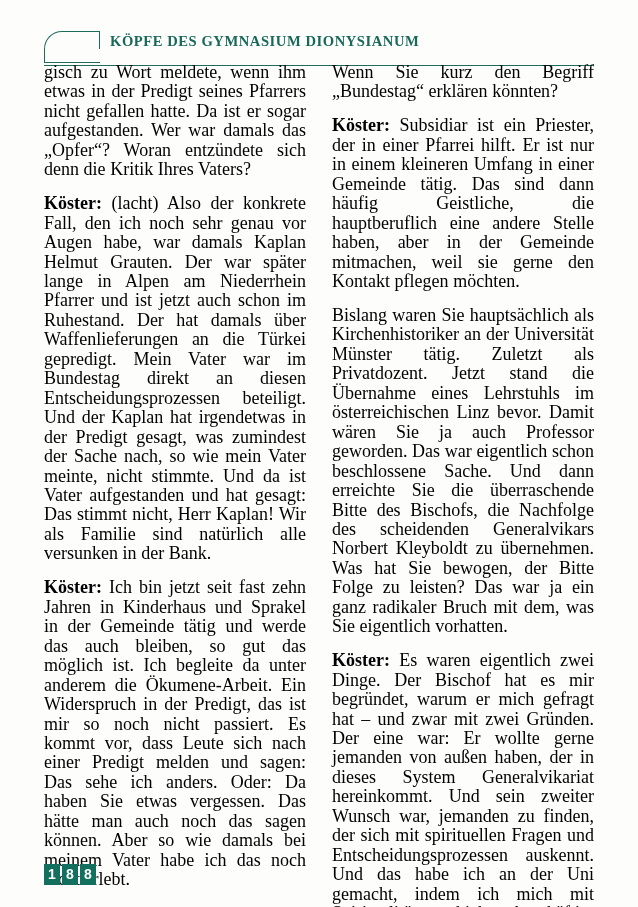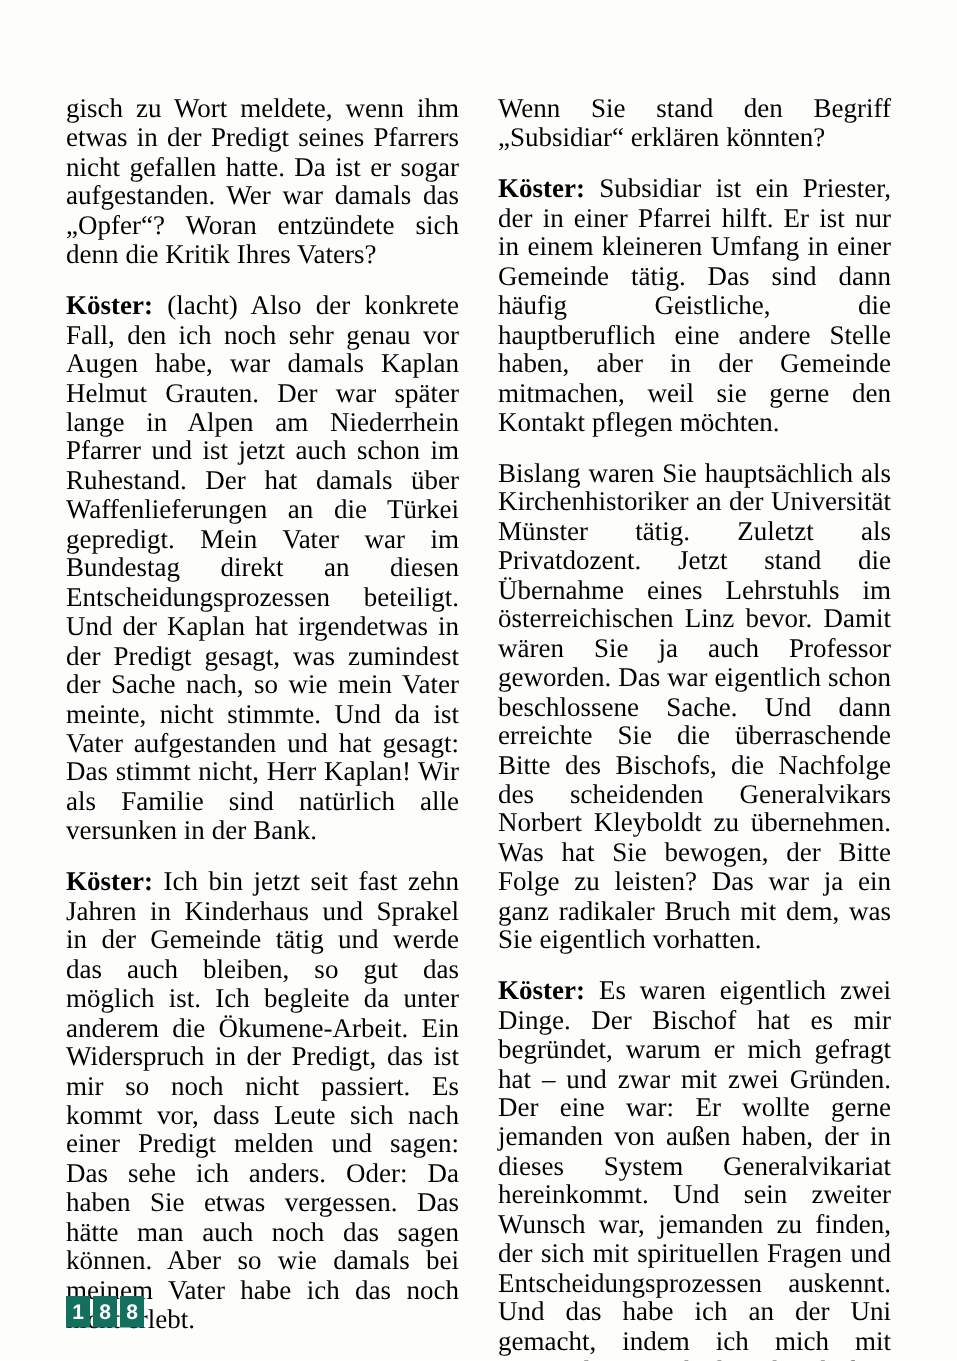--- a/index.html
+++ b/index.html
@@ -120,38 +120,43 @@
     font-size: 14px;
     line-height: 21px;
     text-align: center;
   }
 </style>
 </head>
 <body>
 
 <div class="page">
 
+  <div class="runhead">
+    <div class="runhead-bracket"></div>
+    <div class="runhead-title">KÖPFE DES GYMNASIUM DIONYSIANUM</div>
+    <div class="runhead-rule"></div>
+  </div>
 
   <div class="columns">
 
     <div class="col">
       <p class="body">
         <span class="speaker"></span><span>gisch zu Wort meldete, wenn ihm etwas in der Predigt seines Pfarrers nicht gefallen hatte. Da ist er sogar aufgestanden. Wer war damals das „Opfer“? Woran entzündete sich denn die Kritik Ihres Vaters?</span>
       </p>
       <p class="body">
         <span class="speaker">Köster:</span><span> (lacht) Also der konkrete Fall, den ich noch sehr genau vor Augen habe, war damals Kaplan Helmut Grauten. Der war später lange in Alpen am Niederrhein Pfarrer und ist jetzt auch schon im Ruhestand. Der hat damals über Waffenlieferungen an die Türkei gepredigt. Mein Vater war im Bundestag direkt an diesen Entscheidungsprozessen beteiligt. Und der Kaplan hat irgendetwas in der Predigt gesagt, was zumindest der Sache nach, so wie mein Vater meinte, nicht stimmte. Und da ist Vater aufgestanden und hat gesagt: Das stimmt nicht, Herr Kaplan! Wir als Familie sind natürlich alle versunken in der Bank.</span>
       </p>
       <p class="body">
         <span class="speaker">Köster:</span><span> Ich bin jetzt seit fast zehn Jahren in Kinderhaus und Sprakel in der Gemeinde tätig und werde das auch bleiben, so gut das möglich ist. Ich begleite da unter anderem die Ökumene-Arbeit. Ein Widerspruch in der Predigt, das ist mir so noch nicht passiert. Es kommt vor, dass Leute sich nach einer Predigt melden und sagen: Das sehe ich anders. Oder: Da haben Sie etwas vergessen. Das hätte man auch noch das sagen können. Aber so wie damals bei meinem Vater habe ich das noch nicht erlebt.</span>
       </p>
     </div>
 
     <div class="col">
       <p class="body">
-        <span class="speaker"></span><span>Wenn Sie stand den Begriff „Subsidiar“ erklären könnten?</span>
+        <span class="speaker"></span><span>Wenn Sie kurz den Begriff „Bundestag“ erklären könnten?</span>
       </p>
       <p class="body">
         <span class="speaker">Köster:</span><span> Subsidiar ist ein Priester, der in einer Pfarrei hilft. Er ist nur in einem kleineren Umfang in einer Gemeinde tätig. Das sind dann häufig Geistliche, die hauptberuflich eine andere Stelle haben, aber in der Gemeinde mitmachen, weil sie gerne den Kontakt pflegen möchten.</span>
       </p>
       <p class="body">
         <span class="speaker"></span><span>Bislang waren Sie hauptsächlich als Kirchenhistoriker an der Universität Münster tätig. Zuletzt als Privatdozent. Jetzt stand die Übernahme eines Lehrstuhls im österreichischen Linz bevor. Damit wären Sie ja auch Professor geworden. Das war eigentlich schon beschlossene Sache. Und dann erreichte Sie die überraschende Bitte des Bischofs, die Nachfolge des scheidenden Generalvikars Norbert Kleyboldt zu übernehmen. Was hat Sie bewogen, der Bitte Folge zu leisten? Das war ja ein ganz radikaler Bruch mit dem, was Sie eigentlich vorhatten.</span>
       </p>
       <p class="body">
         <span class="speaker">Köster:</span><span> Es waren eigentlich zwei Dinge. Der Bischof hat es mir begründet, warum er mich gefragt hat – und zwar mit zwei Gründen. Der eine war: Er wollte gerne jemanden von außen haben, der in dieses System Generalvikariat hereinkommt. Und sein zweiter Wunsch war, jemanden zu finden, der sich mit spirituellen Fragen und Entscheidungsprozessen auskennt. Und das habe ich an der Uni gemacht, indem ich mich mit Spiritualitätsgeschichte beschäftigt habe. Und wenn der Bischof mit zwei Kriterien kommt, zu denen man selber sagt: Ich hätte das an seiner Stelle genauso gemacht. Jetzt mal jemanden von außen zu nehmen, und dazu jemanden, der mit einem solchen Blick kommt. Dann fällt es schwer, Nein zu sagen. Wenn</span>
       </p>

